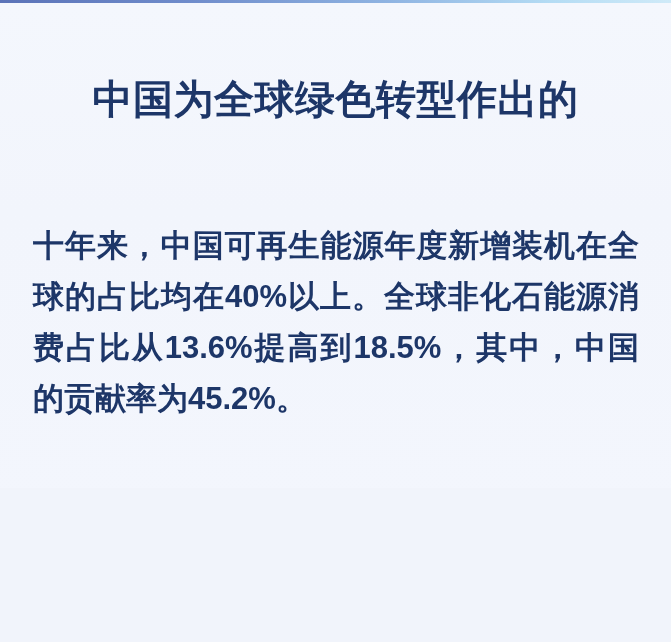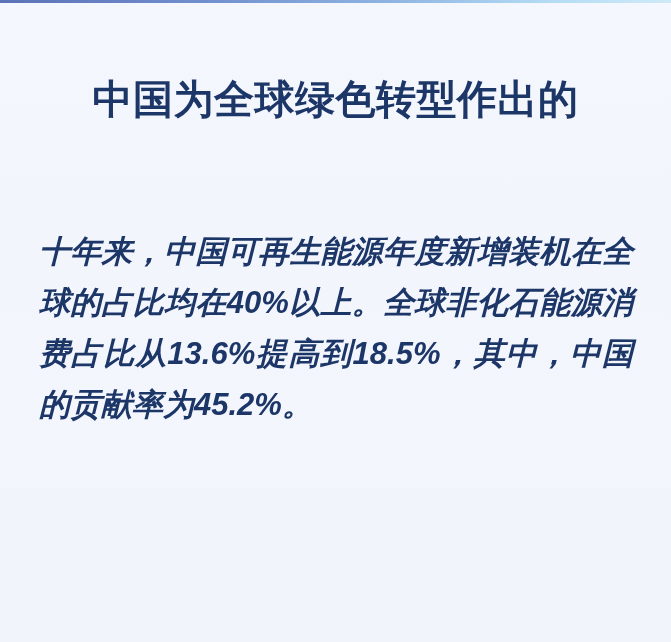--- a/index.html
+++ b/index.html
@@ -76,22 +76,21 @@
     color: #1d3668;
     font-size: 31px;
     font-weight: 700;
     line-height: 51px;
     text-align: justify;
     text-align-last: left;
     text-justify: inter-character;
     letter-spacing: 0px;
   }
   .body-copy p {
-    margin: 8px;
-    font-style: italic;
+    margin: 2px;
   }
 
   
   .band-mid {
     position: absolute;
     left: 0;
     top: 521px;
     width: 671px;
     height: 82px;
     background: linear-gradient(180deg, #dee5f3 0%, #dce3f1 55%, #dbe3f1 100%);

